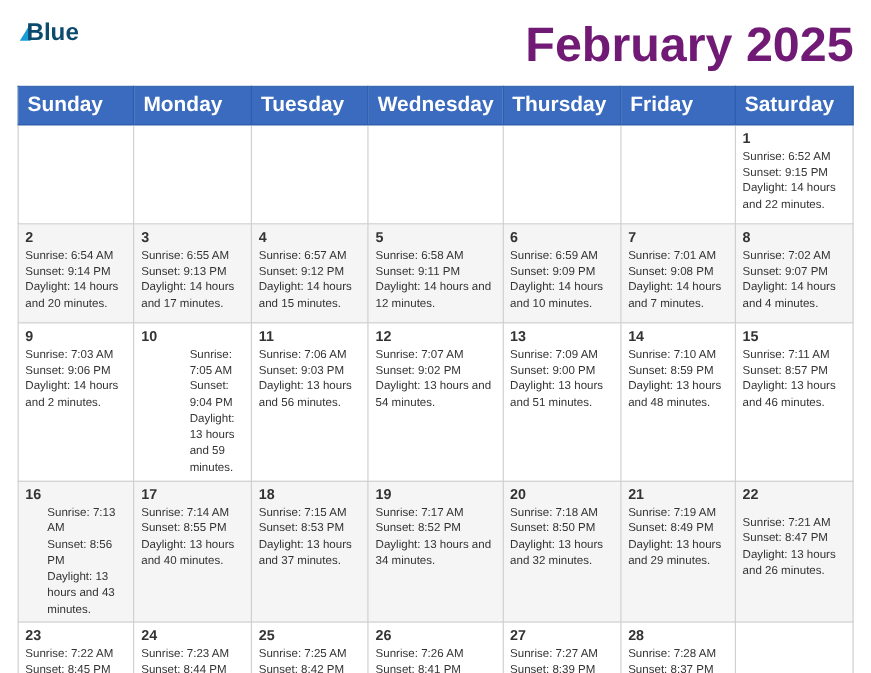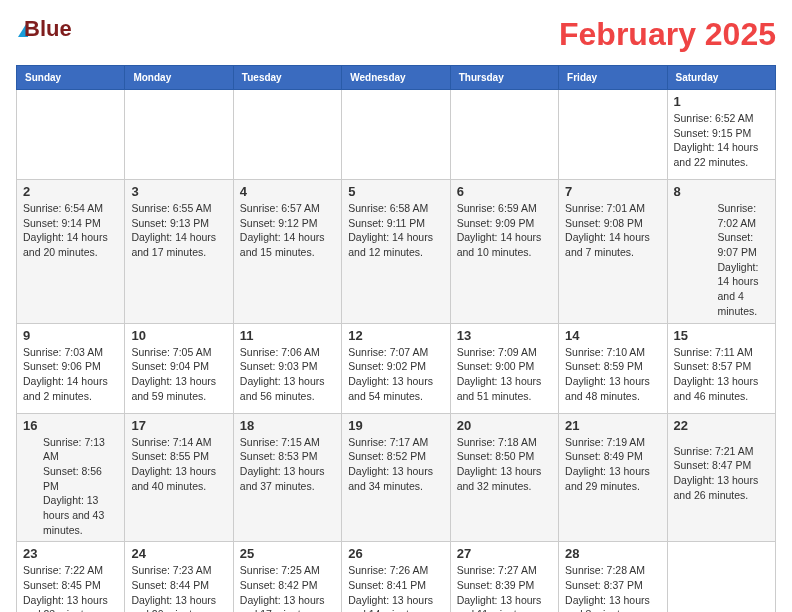--- a/index.html
+++ b/index.html
@@ -24,53 +24,53 @@
     .logo-text {
       display: flex;
       align-items: center;
       font-size: 22px;
       font-weight: bold;
     }
     .logo-general {
       color: #333;
     }
     .logo-blue {
-      color: #7f1d1d;
+      color: #0c4a6e;
     }
     .logo-icon {
       width: 0;
       height: 0;
       border-left: 10px solid transparent;
       border-bottom: 16px solid #1a9cd8;
       margin-left: 2px;
       margin-right: -4px;
     }
     .title-block {
       text-align: right;
     }
     .month-title {
-      font-size: 32px;
+      font-size: 44px;
       font-weight: bold;
-      color: #ef4444;
+      color: #701a75;
     }
     .location {
       font-size: 16px;
       color: #555;
     }
     .calendar {
       width: 100%;
       border-collapse: collapse;
       border: 1px solid #ccc;
     }
     .calendar th {
       background: #3a6bbf;
       color: #fff;
       text-align: left;
       padding: 6px 8px;
-      font-size: 10px;
+      font-size: 19px;
       font-weight: bold;
       border: 1px solid #2a5ba8;
       margin-left: 44px;
     }
     .calendar td {
       vertical-align: top;
       border: 1px solid #ccc;
       padding: 4px 6px;
       width: 108px;
       min-height: 90px;
@@ -170,35 +170,35 @@
 Daylight: 14 hours and 10 minutes.</div>
         </td>
         <td>
           <div class="day-num">7</div>
           <div class="day-info" style="white-space: pre-line;">Sunrise: 7:01 AM
 Sunset: 9:08 PM
 Daylight: 14 hours and 7 minutes.</div>
         </td>
         <td>
           <div class="day-num">8</div>
-          <div class="day-info" style="white-space: pre-line; margin-left: 44px;">Sunrise: 7:02 AM
+          <div class="day-info" style="white-space: pre-line;">Sunrise: 7:02 AM
 Sunset: 9:07 PM
 Daylight: 14 hours and 4 minutes.</div>
         </td>
       </tr>
       <tr>
         <td>
           <div class="day-num">9</div>
           <div class="day-info" style="white-space: pre-line;">Sunrise: 7:03 AM
 Sunset: 9:06 PM
 Daylight: 14 hours and 2 minutes.</div>
         </td>
         <td>
           <div class="day-num">10</div>
-          <div class="day-info" style="white-space: pre-line;">Sunrise: 7:05 AM
+          <div class="day-info" style="white-space: pre-line; margin-left: 44px;">Sunrise: 7:05 AM
 Sunset: 9:04 PM
 Daylight: 13 hours and 59 minutes.</div>
         </td>
         <td>
           <div class="day-num">11</div>
           <div class="day-info" style="white-space: pre-line;">Sunrise: 7:06 AM
 Sunset: 9:03 PM
 Daylight: 13 hours and 56 minutes.</div>
         </td>
         <td>

